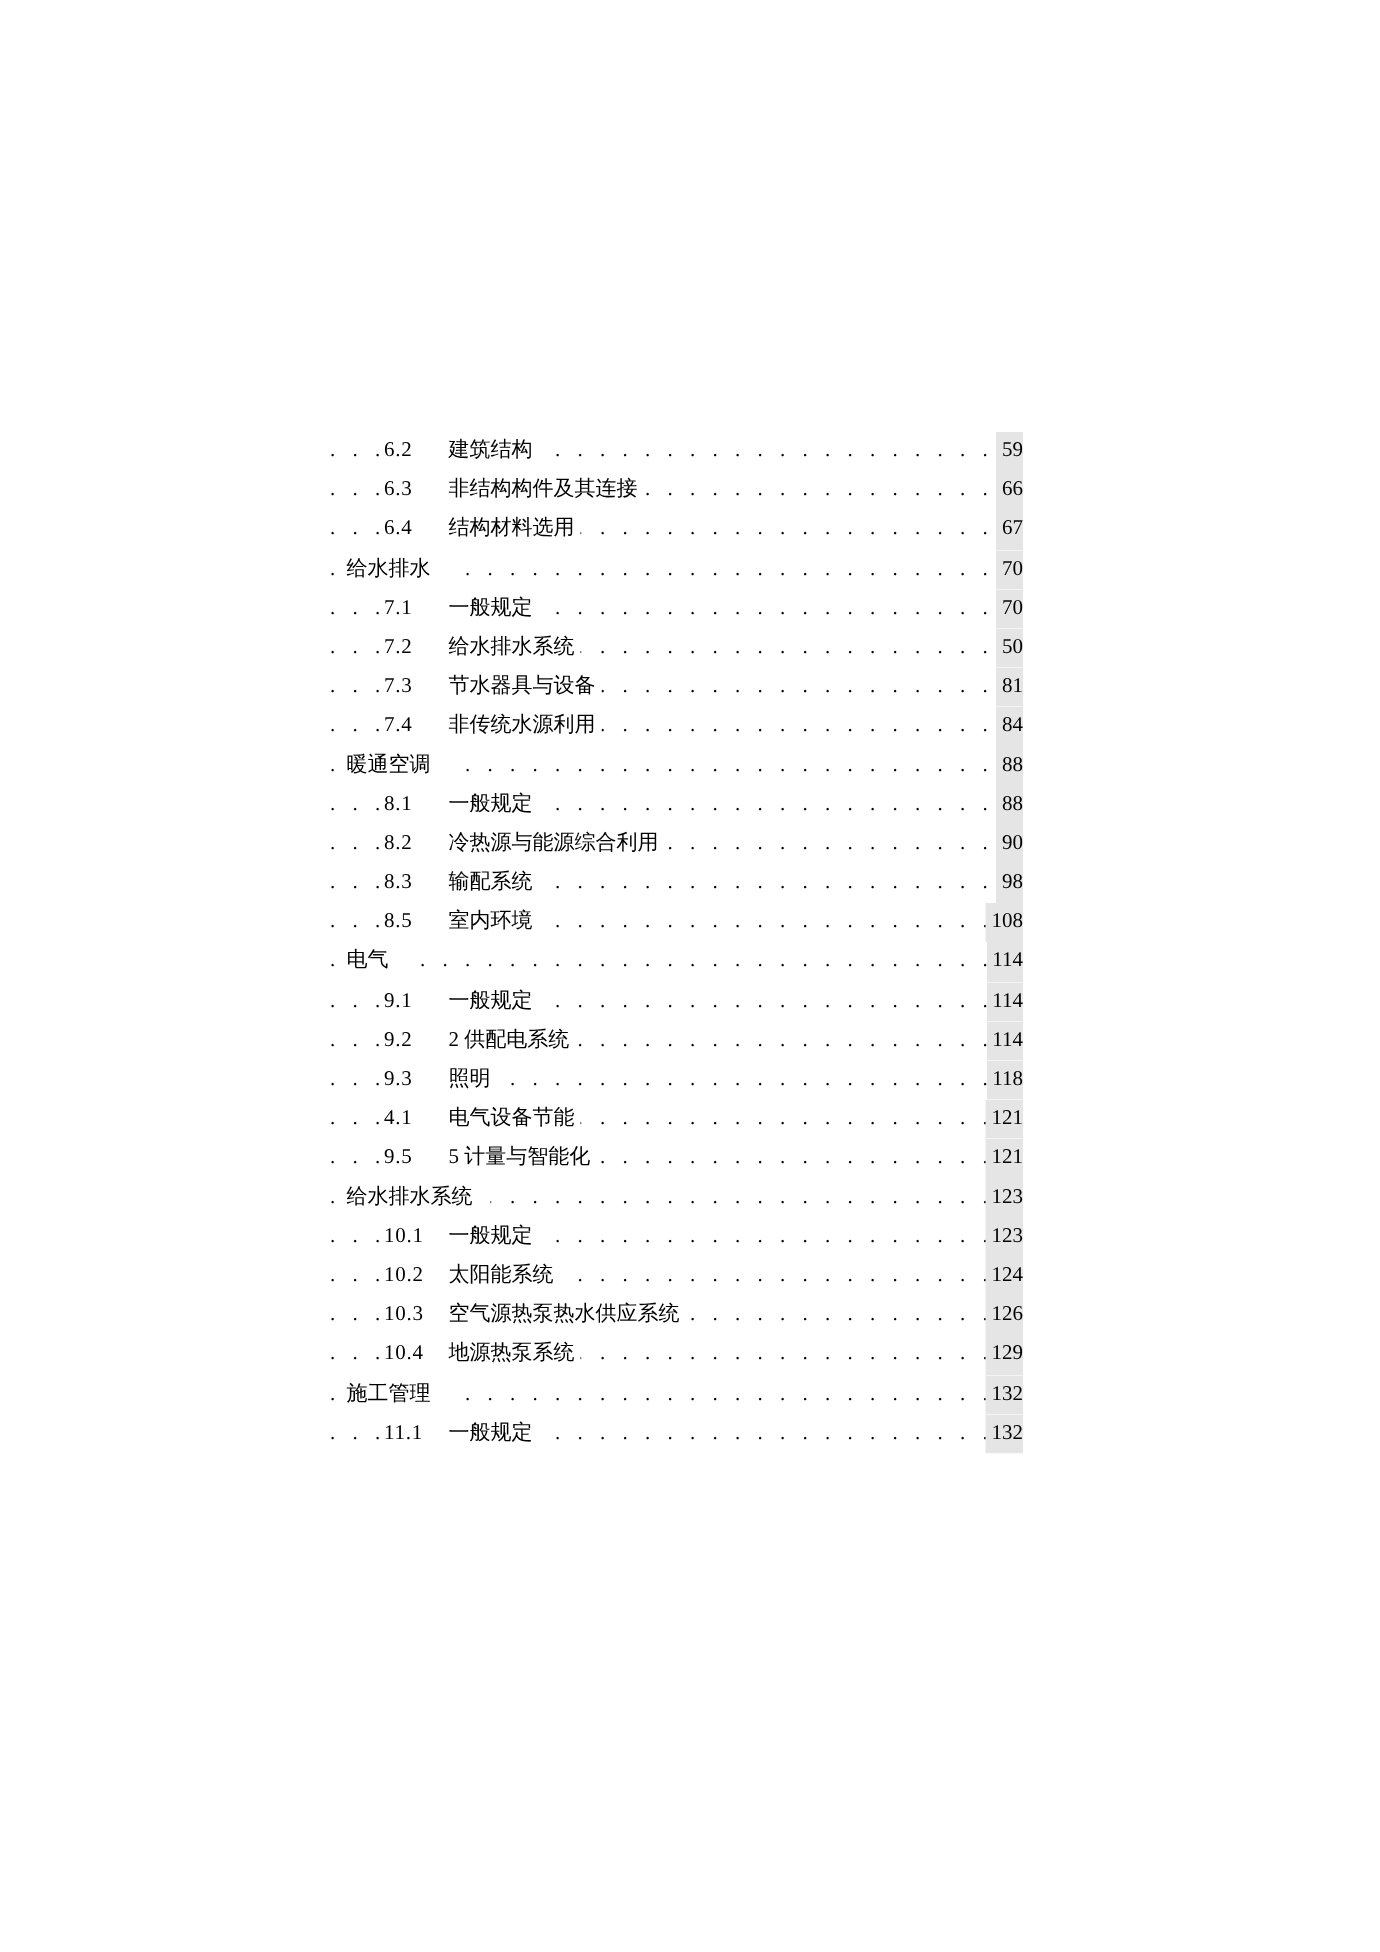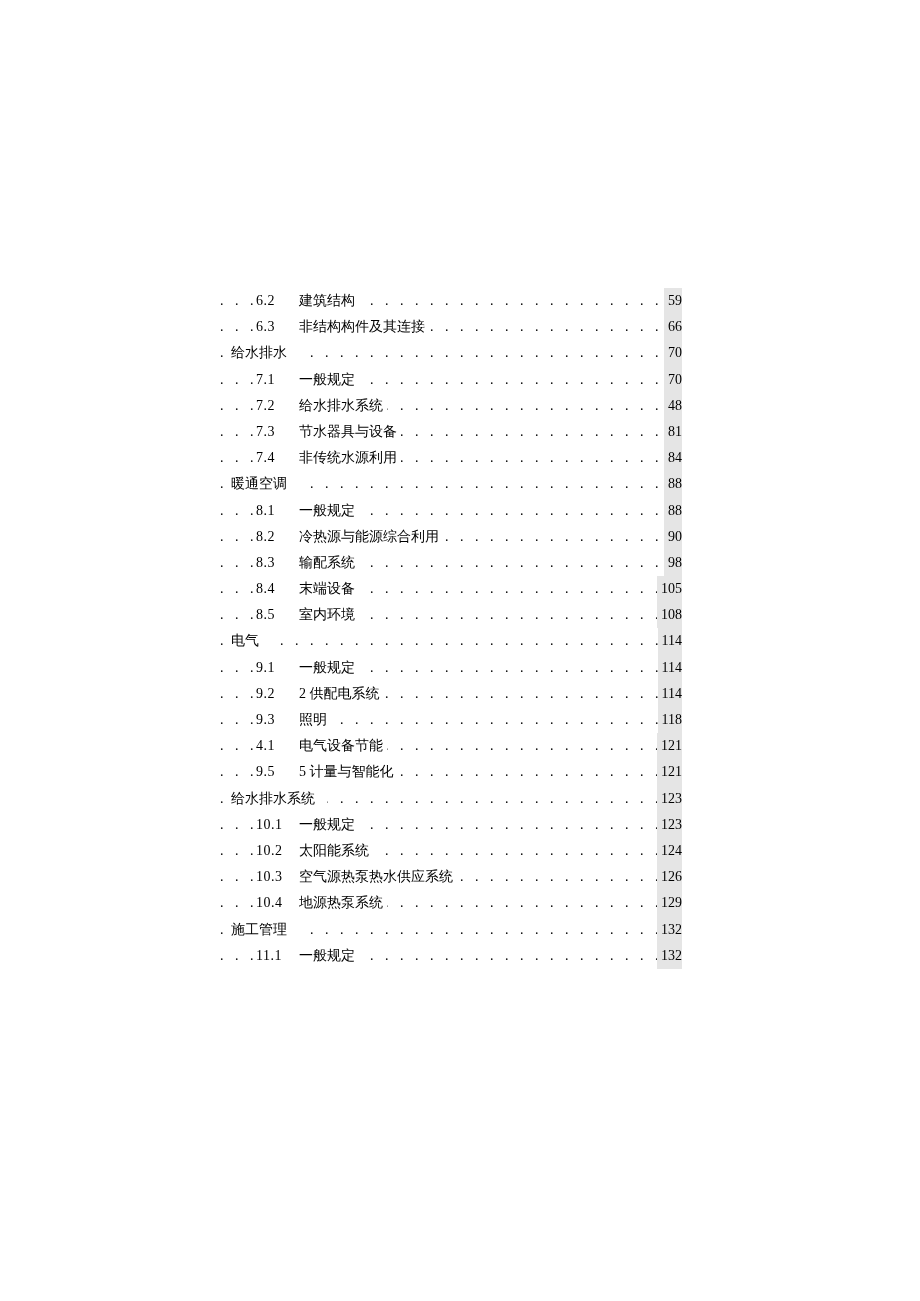--- a/index.html
+++ b/index.html
@@ -52,30 +52,30 @@
     .chapter .chap-prefix { padding-left: 0; }
     .sub { padding-left: 36px; }
     .chapter .dots { left: 0; }
   </style>
 </head>
 <body>
 
 <div id="toc-container">
     <div class="toc-line sub"><span class="sec-num">6.2</span><span class="title-text">&nbsp;&nbsp;</span><span class="title-text">建筑结构</span><span class="dots"></span><span class="pagenum">59</span></div>
     <div class="toc-line sub"><span class="sec-num">6.3</span><span class="title-text">&nbsp;&nbsp;</span><span class="title-text">非结构构件及其连接</span><span class="dots"></span><span class="pagenum">66</span></div>
+    <div class="toc-line sub"><span class="sec-num">6.4</span><span class="title-text">&nbsp;&nbsp;</span><span class="title-text">结构材料选用</span><span class="dots"></span><span class="pagenum">67</span></div>
     <div class="toc-line chapter"><span class="chap-prefix">. </span><span class="title-text">给水排水</span><span class="title-text">&nbsp;</span><span class="dots"></span><span class="pagenum">70</span></div>
     <div class="toc-line sub"><span class="sec-num">7.1</span><span class="title-text">&nbsp;&nbsp;</span><span class="title-text">一般规定</span><span class="dots"></span><span class="pagenum">70</span></div>
-    <div class="toc-line sub"><span class="sec-num">7.2</span><span class="title-text">&nbsp;&nbsp;</span><span class="title-text">给水排水系统</span><span class="dots"></span><span class="pagenum">48</span></div>
+    <div class="toc-line sub"><span class="sec-num">7.2</span><span class="title-text">&nbsp;&nbsp;</span><span class="title-text">给水排水系统</span><span class="dots"></span><span class="pagenum">50</span></div>
     <div class="toc-line sub"><span class="sec-num">7.3</span><span class="title-text">&nbsp;&nbsp;</span><span class="title-text">节水器具与设备</span><span class="dots"></span><span class="pagenum">81</span></div>
     <div class="toc-line sub"><span class="sec-num">7.4</span><span class="title-text">&nbsp;&nbsp;</span><span class="title-text">非传统水源利用</span><span class="dots"></span><span class="pagenum">84</span></div>
     <div class="toc-line chapter"><span class="chap-prefix">. </span><span class="title-text">暖通空调</span><span class="title-text">&nbsp;</span><span class="dots"></span><span class="pagenum">88</span></div>
     <div class="toc-line sub"><span class="sec-num">8.1</span><span class="title-text">&nbsp;&nbsp;</span><span class="title-text">一般规定</span><span class="dots"></span><span class="pagenum">88</span></div>
     <div class="toc-line sub"><span class="sec-num">8.2</span><span class="title-text">&nbsp;&nbsp;</span><span class="title-text">冷热源与能源综合利用</span><span class="dots"></span><span class="pagenum">90</span></div>
     <div class="toc-line sub"><span class="sec-num">8.3</span><span class="title-text">&nbsp;&nbsp;</span><span class="title-text">输配系统</span><span class="dots"></span><span class="pagenum">98</span></div>
-    <div class="toc-line sub"><span class="sec-num">8.4</span><span class="title-text">&nbsp;&nbsp;</span><span class="title-text">末端设备</span><span class="dots"></span><span class="pagenum">105</span></div>
     <div class="toc-line sub"><span class="sec-num">8.5</span><span class="title-text">&nbsp;&nbsp;</span><span class="title-text">室内环境</span><span class="dots"></span><span class="pagenum">108</span></div>
     <div class="toc-line chapter"><span class="chap-prefix">. </span><span class="title-text">电气</span><span class="title-text">&nbsp;</span><span class="dots"></span><span class="pagenum">114</span></div>
     <div class="toc-line sub"><span class="sec-num">9.1</span><span class="title-text">&nbsp;&nbsp;</span><span class="title-text">一般规定</span><span class="dots"></span><span class="pagenum">114</span></div>
     <div class="toc-line sub"><span class="sec-num">9.2</span><span class="title-text">&nbsp;&nbsp;</span><span class="title-text">2 供配电系统</span><span class="dots"></span><span class="pagenum">114</span></div>
     <div class="toc-line sub"><span class="sec-num">9.3</span><span class="title-text">&nbsp;&nbsp;</span><span class="title-text">照明</span><span class="dots"></span><span class="pagenum">118</span></div>
     <div class="toc-line sub"><span class="sec-num">4.1</span><span class="title-text">&nbsp;&nbsp;</span><span class="title-text">电气设备节能</span><span class="dots"></span><span class="pagenum">121</span></div>
     <div class="toc-line sub"><span class="sec-num">9.5</span><span class="title-text">&nbsp;&nbsp;</span><span class="title-text">5 计量与智能化</span><span class="dots"></span><span class="pagenum">121</span></div>
     <div class="toc-line chapter"><span class="chap-prefix">. </span><span class="title-text">给水排水系统</span><span class="title-text">&nbsp;</span><span class="dots"></span><span class="pagenum">123</span></div>
     <div class="toc-line sub"><span class="sec-num">10.1</span><span class="title-text">&nbsp;&nbsp;</span><span class="title-text">一般规定</span><span class="dots"></span><span class="pagenum">123</span></div>
     <div class="toc-line sub"><span class="sec-num">10.2</span><span class="title-text">&nbsp;&nbsp;</span><span class="title-text">太阳能系统</span><span class="dots"></span><span class="pagenum">124</span></div>

